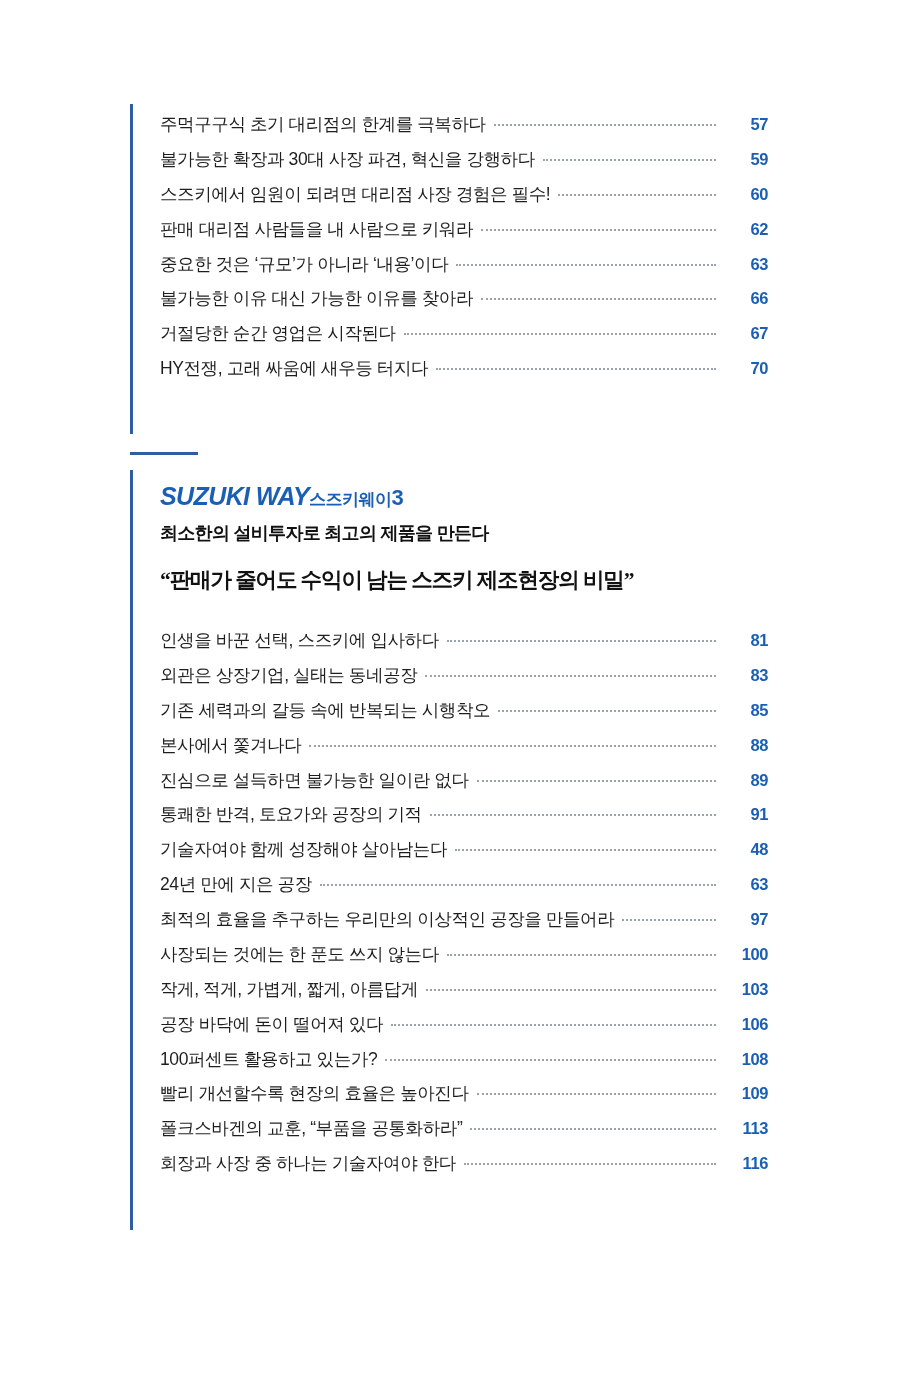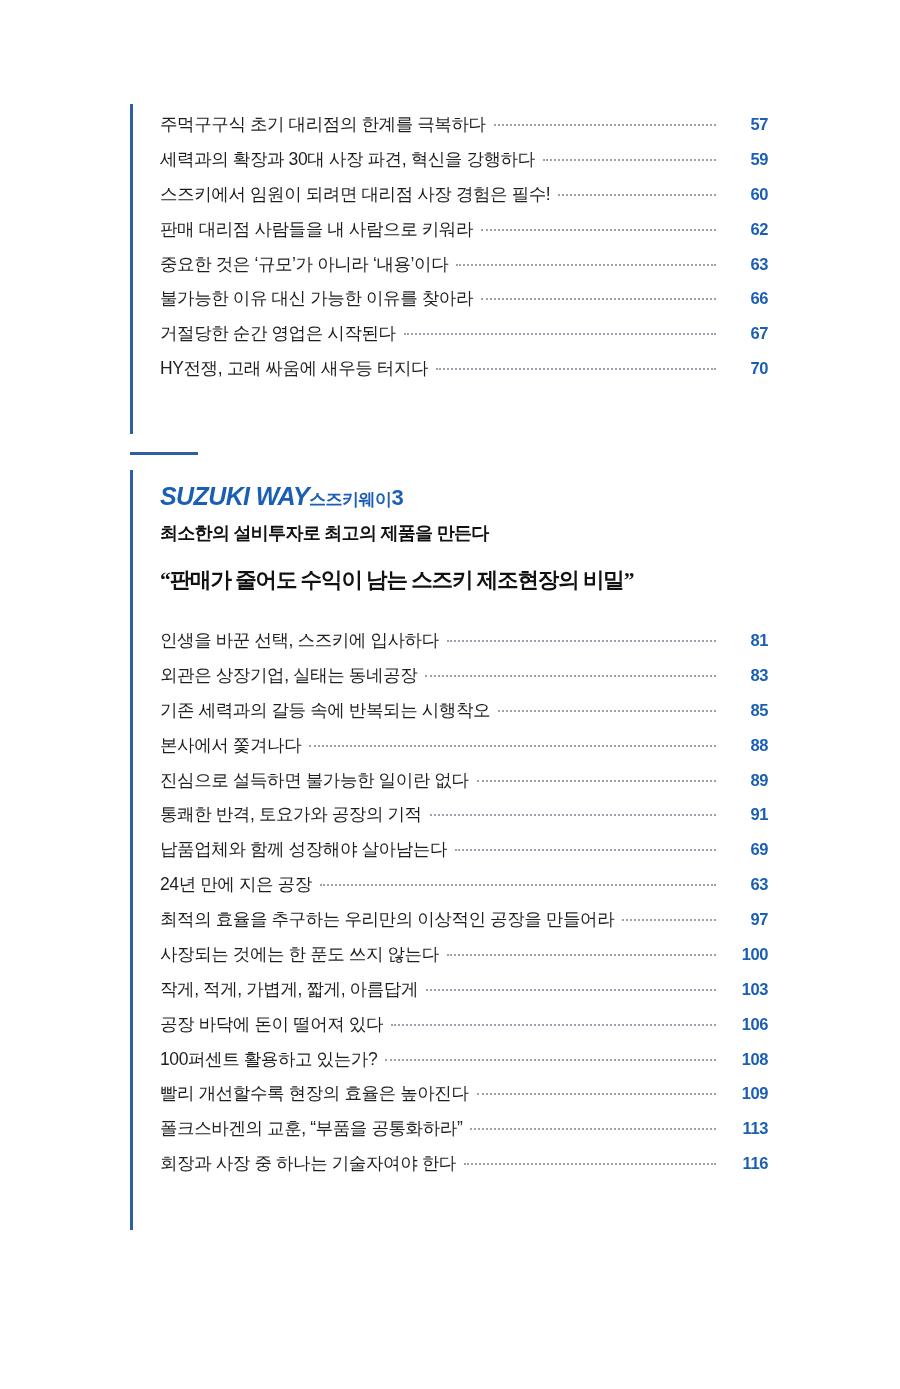--- a/index.html
+++ b/index.html
@@ -138,21 +138,21 @@
   <div class="rule-short"></div>
   <div class="rule-left rule-bottom-block"></div>
 
   <div class="toc-section first">
     <div class="toc-row">
       <span class="toc-title">주먹구구식 초기 대리점의 한계를 극복하다</span>
       <span class="toc-dots"></span>
       <span class="toc-page">57</span>
     </div>
     <div class="toc-row">
-      <span class="toc-title">세력과의 확장과 30대 사장 파견, 혁신을 강행하다</span>
+      <span class="toc-title">불가능한 확장과 30대 사장 파견, 혁신을 강행하다</span>
       <span class="toc-dots"></span>
       <span class="toc-page">59</span>
     </div>
     <div class="toc-row">
       <span class="toc-title">스즈키에서 임원이 되려면 대리점 사장 경험은 필수!</span>
       <span class="toc-dots"></span>
       <span class="toc-page">60</span>
     </div>
     <div class="toc-row">
       <span class="toc-title">판매 대리점 사람들을 내 사람으로 키워라</span>
@@ -216,23 +216,23 @@
       <span class="toc-title">진심으로 설득하면 불가능한 일이란 없다</span>
       <span class="toc-dots"></span>
       <span class="toc-page">89</span>
     </div>
     <div class="toc-row">
       <span class="toc-title">통쾌한 반격, 토요가와 공장의 기적</span>
       <span class="toc-dots"></span>
       <span class="toc-page">91</span>
     </div>
     <div class="toc-row">
-      <span class="toc-title">납품업체와 함께 성장해야 살아남는다</span>
-      <span class="toc-dots"></span>
-      <span class="toc-page">69</span>
+      <span class="toc-title">기술자여야 함께 성장해야 살아남는다</span>
+      <span class="toc-dots"></span>
+      <span class="toc-page">48</span>
     </div>
     <div class="toc-row">
       <span class="toc-title">24년 만에 지은 공장</span>
       <span class="toc-dots"></span>
       <span class="toc-page">63</span>
     </div>
     <div class="toc-row">
       <span class="toc-title">최적의 효율을 추구하는 우리만의 이상적인 공장을 만들어라</span>
       <span class="toc-dots"></span>
       <span class="toc-page">97</span>

